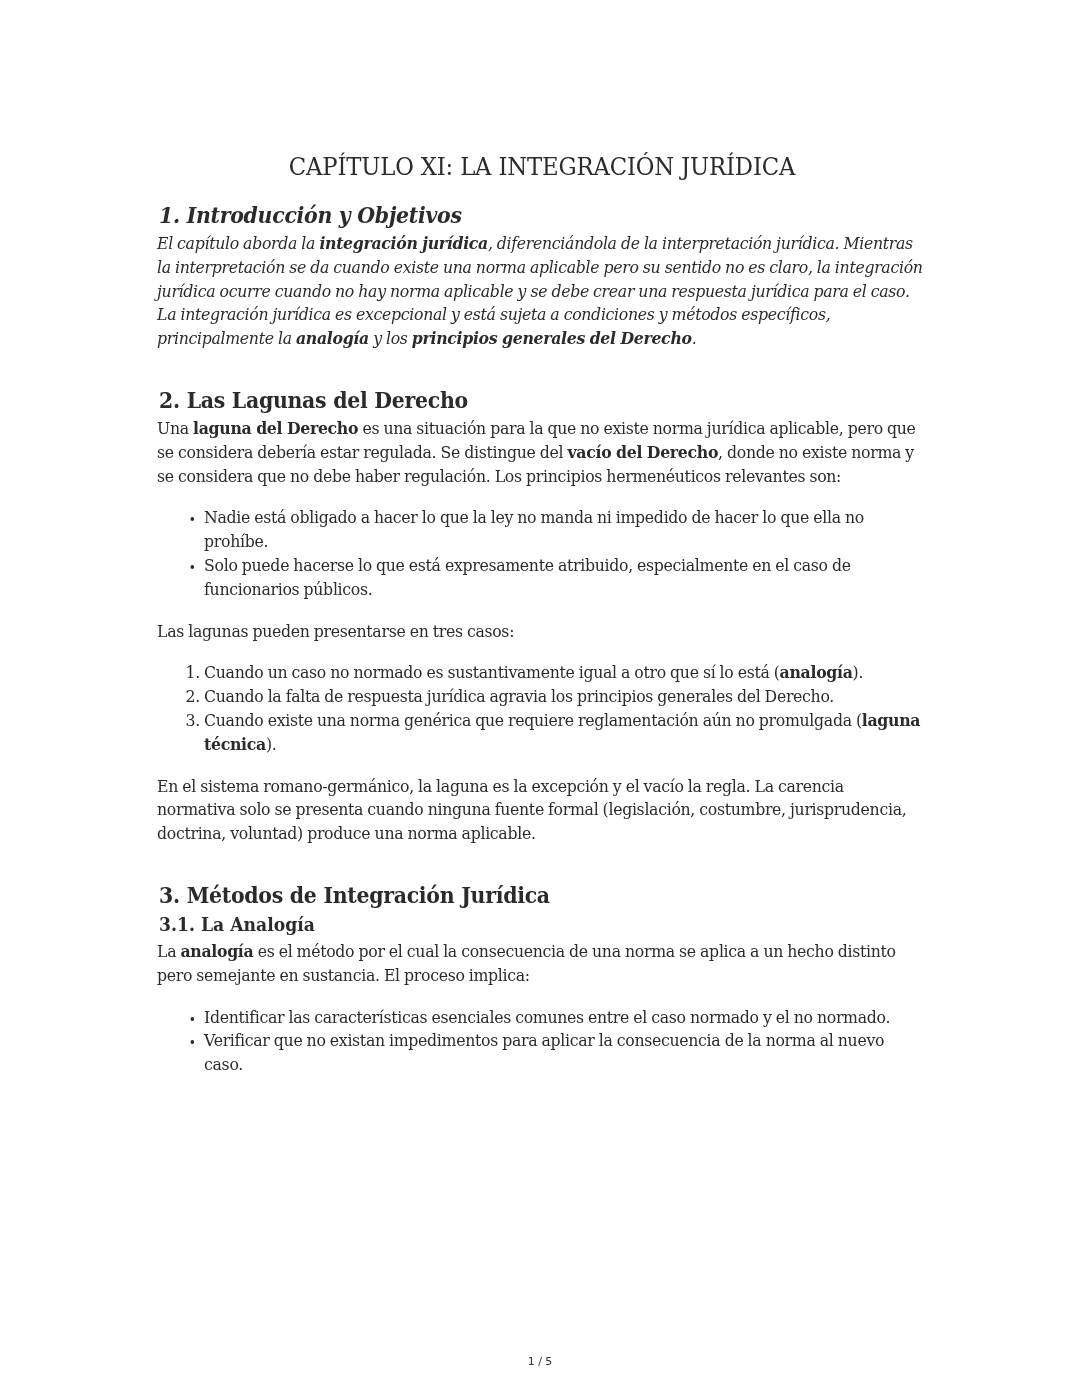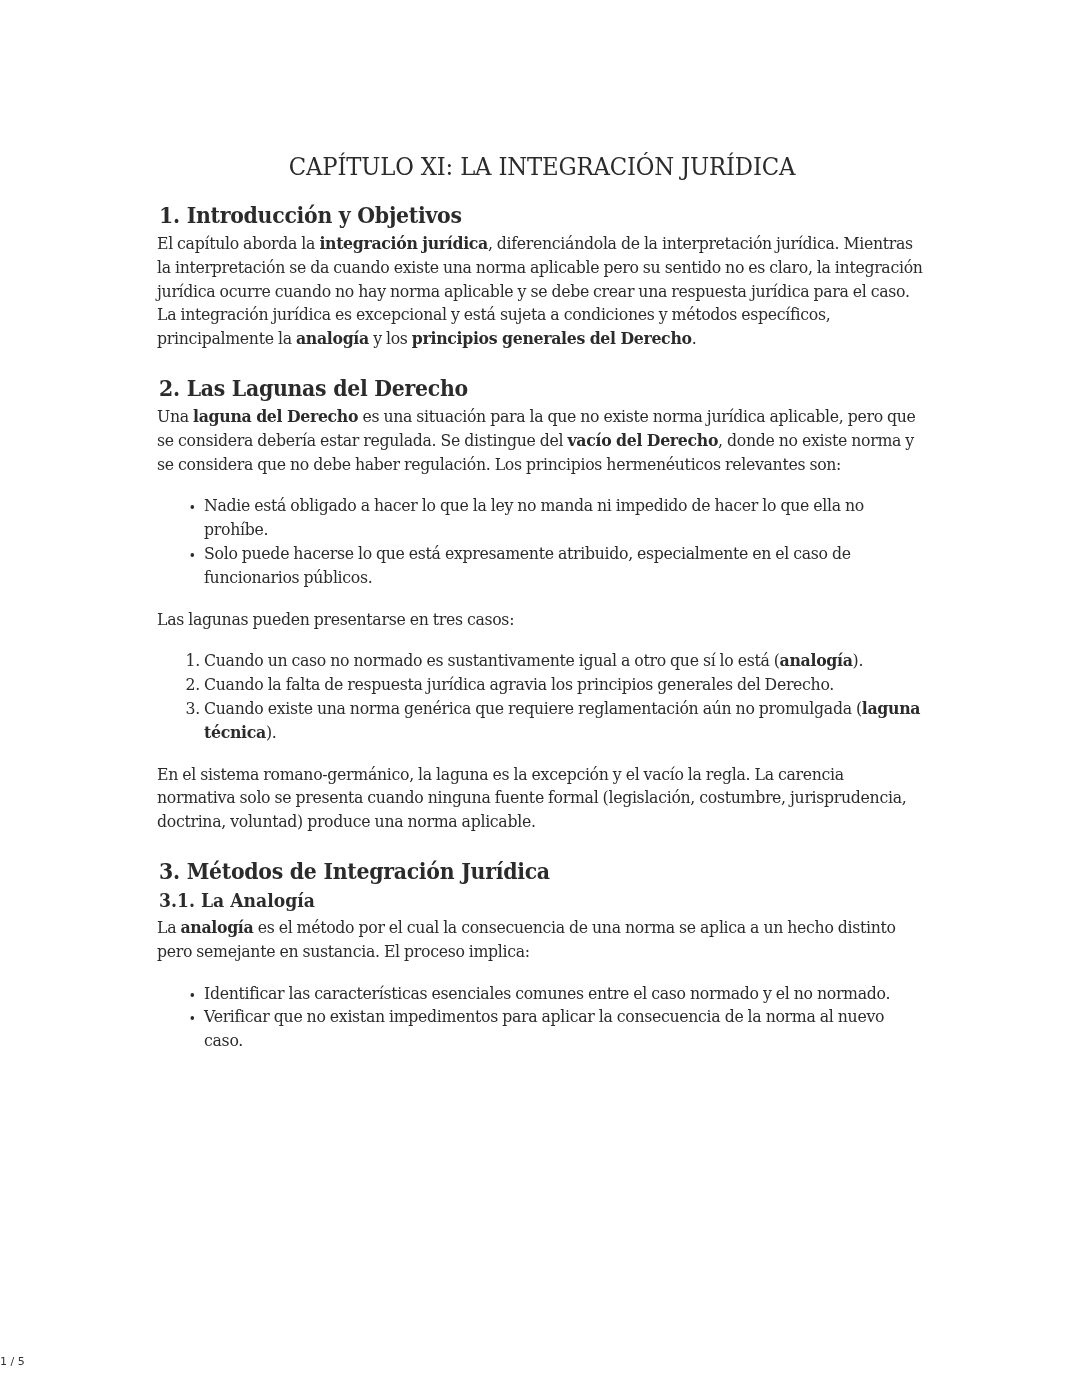--- a/index.html
+++ b/index.html
@@ -65,27 +65,28 @@
       padding-left: 52px;
       font-size: 17.4px;
       line-height: 23.8px;
       letter-spacing: -0.35px;
       word-spacing: -0.5px;
     }
     ol { padding-left: 52px; }
     li { margin: 0; }
     ul li::marker { font-size: 14px; }
     b { font-weight: bold; }
-    .section { margin-top: 22px; }
-    .section.first { margin-top: 16px; }
+    .section { margin-top: 34px; }
+    .section.first { margin-top: 16px; font-style: italic; }
     .page-number {
       position: absolute;
       left: 0;
       width: 1080px;
       top: 1355px;
+      text-align: center;
       font-family: "DejaVu Sans", "Liberation Sans", sans-serif;
       font-size: 11px;
       color: #333;
     }
   </style>
 </head>
 <body>
 
 <div class="page">
 

